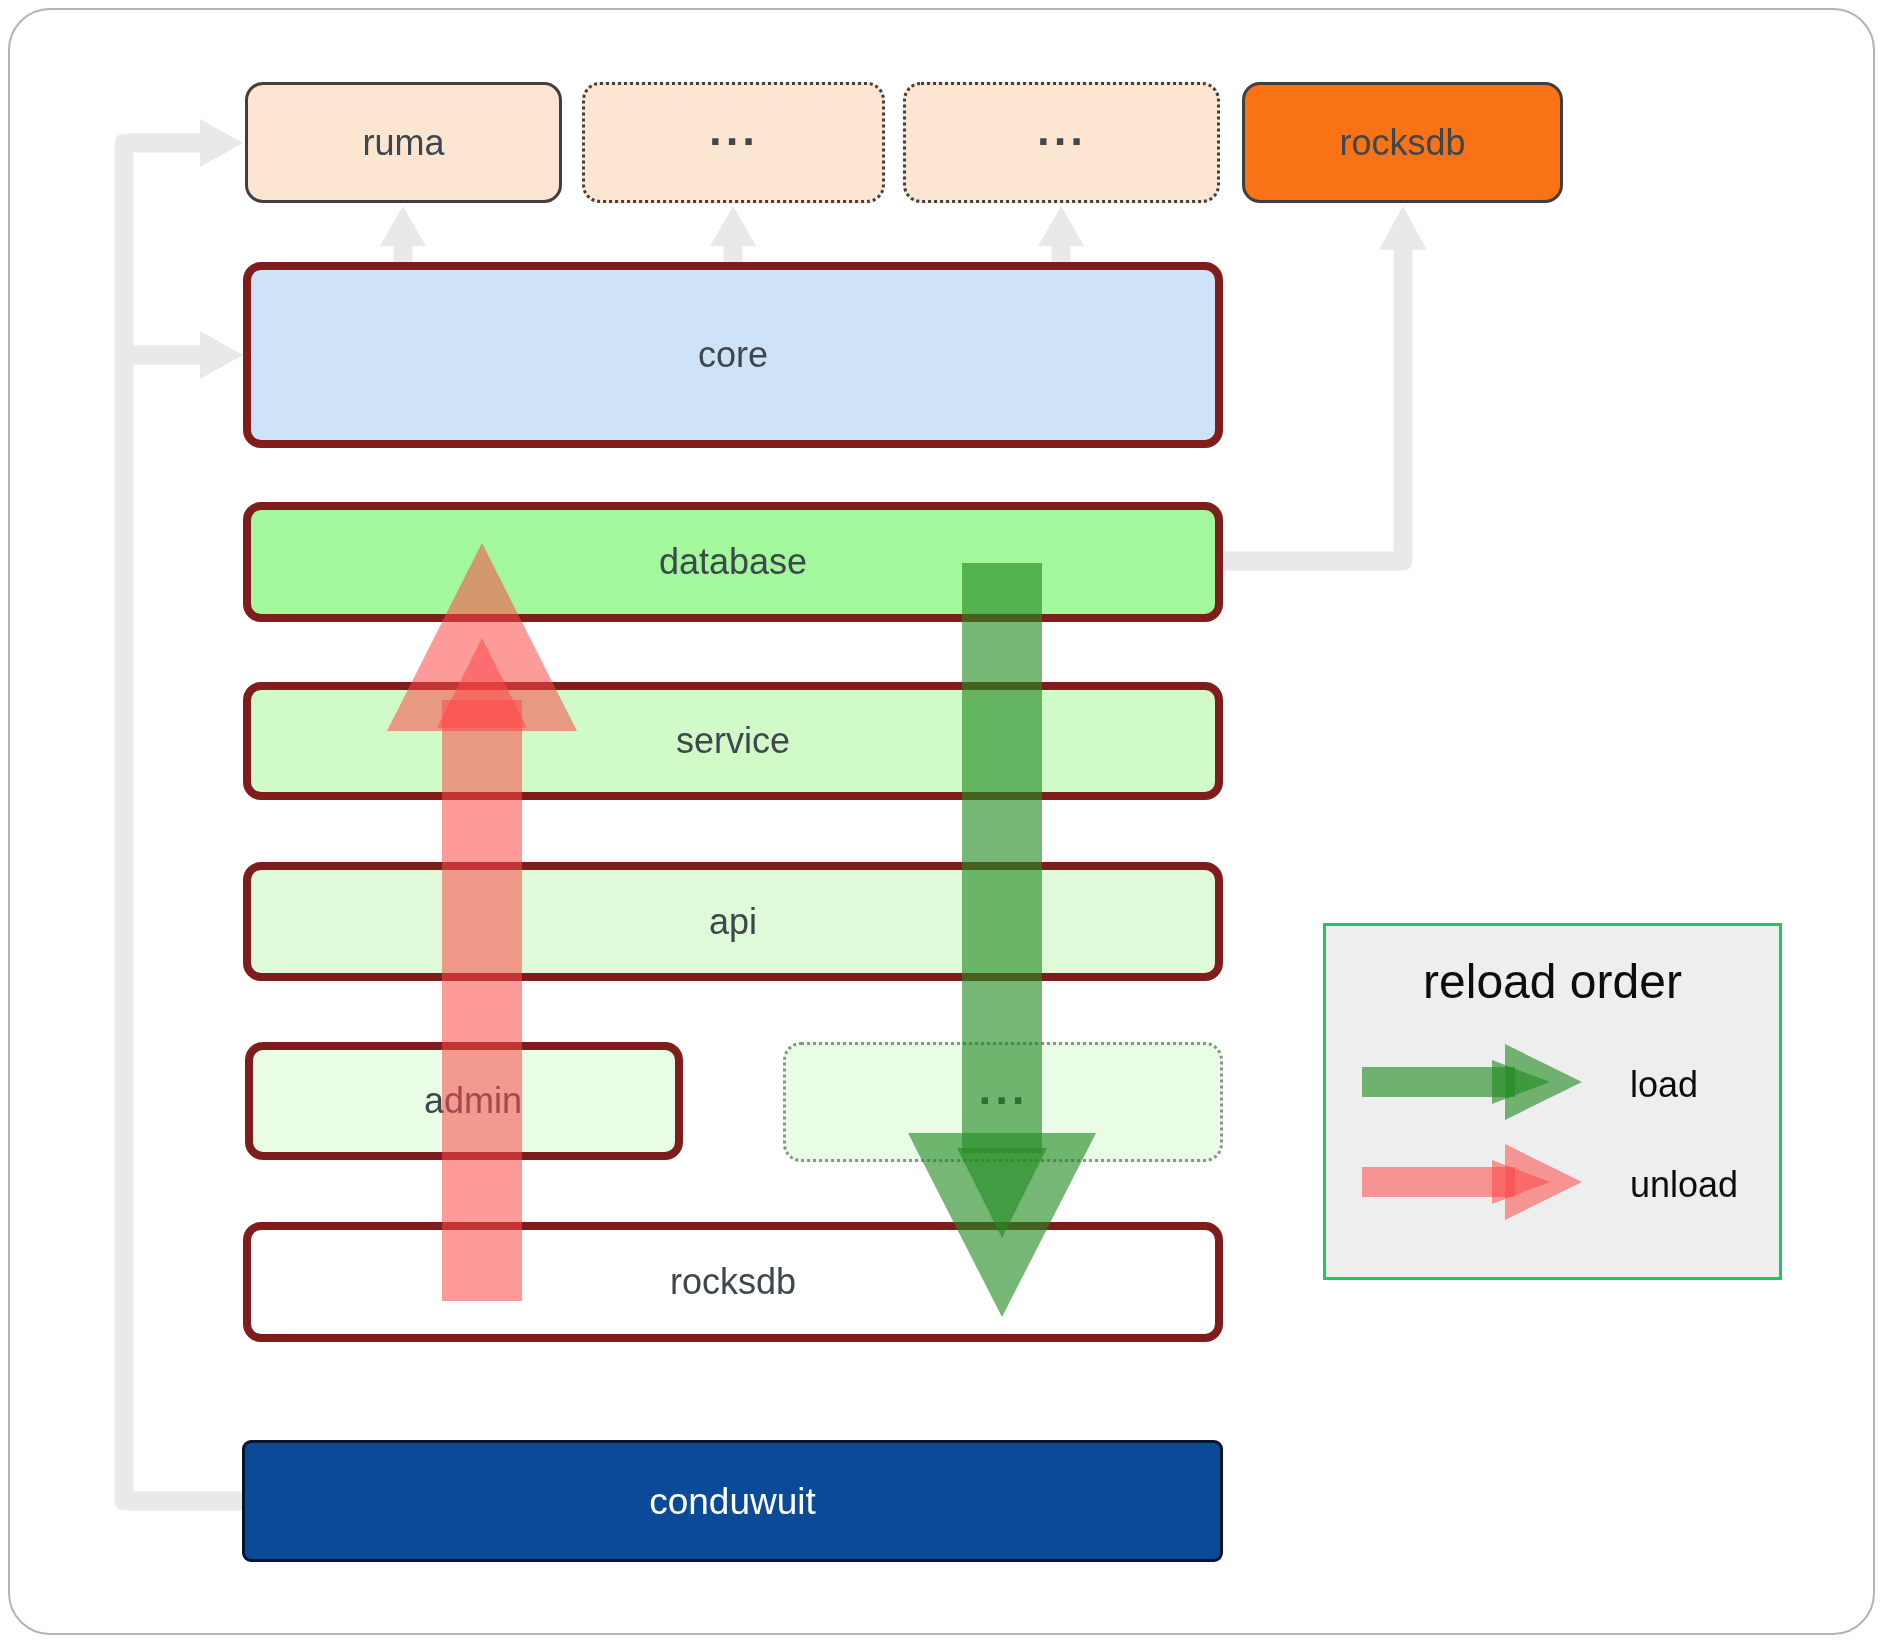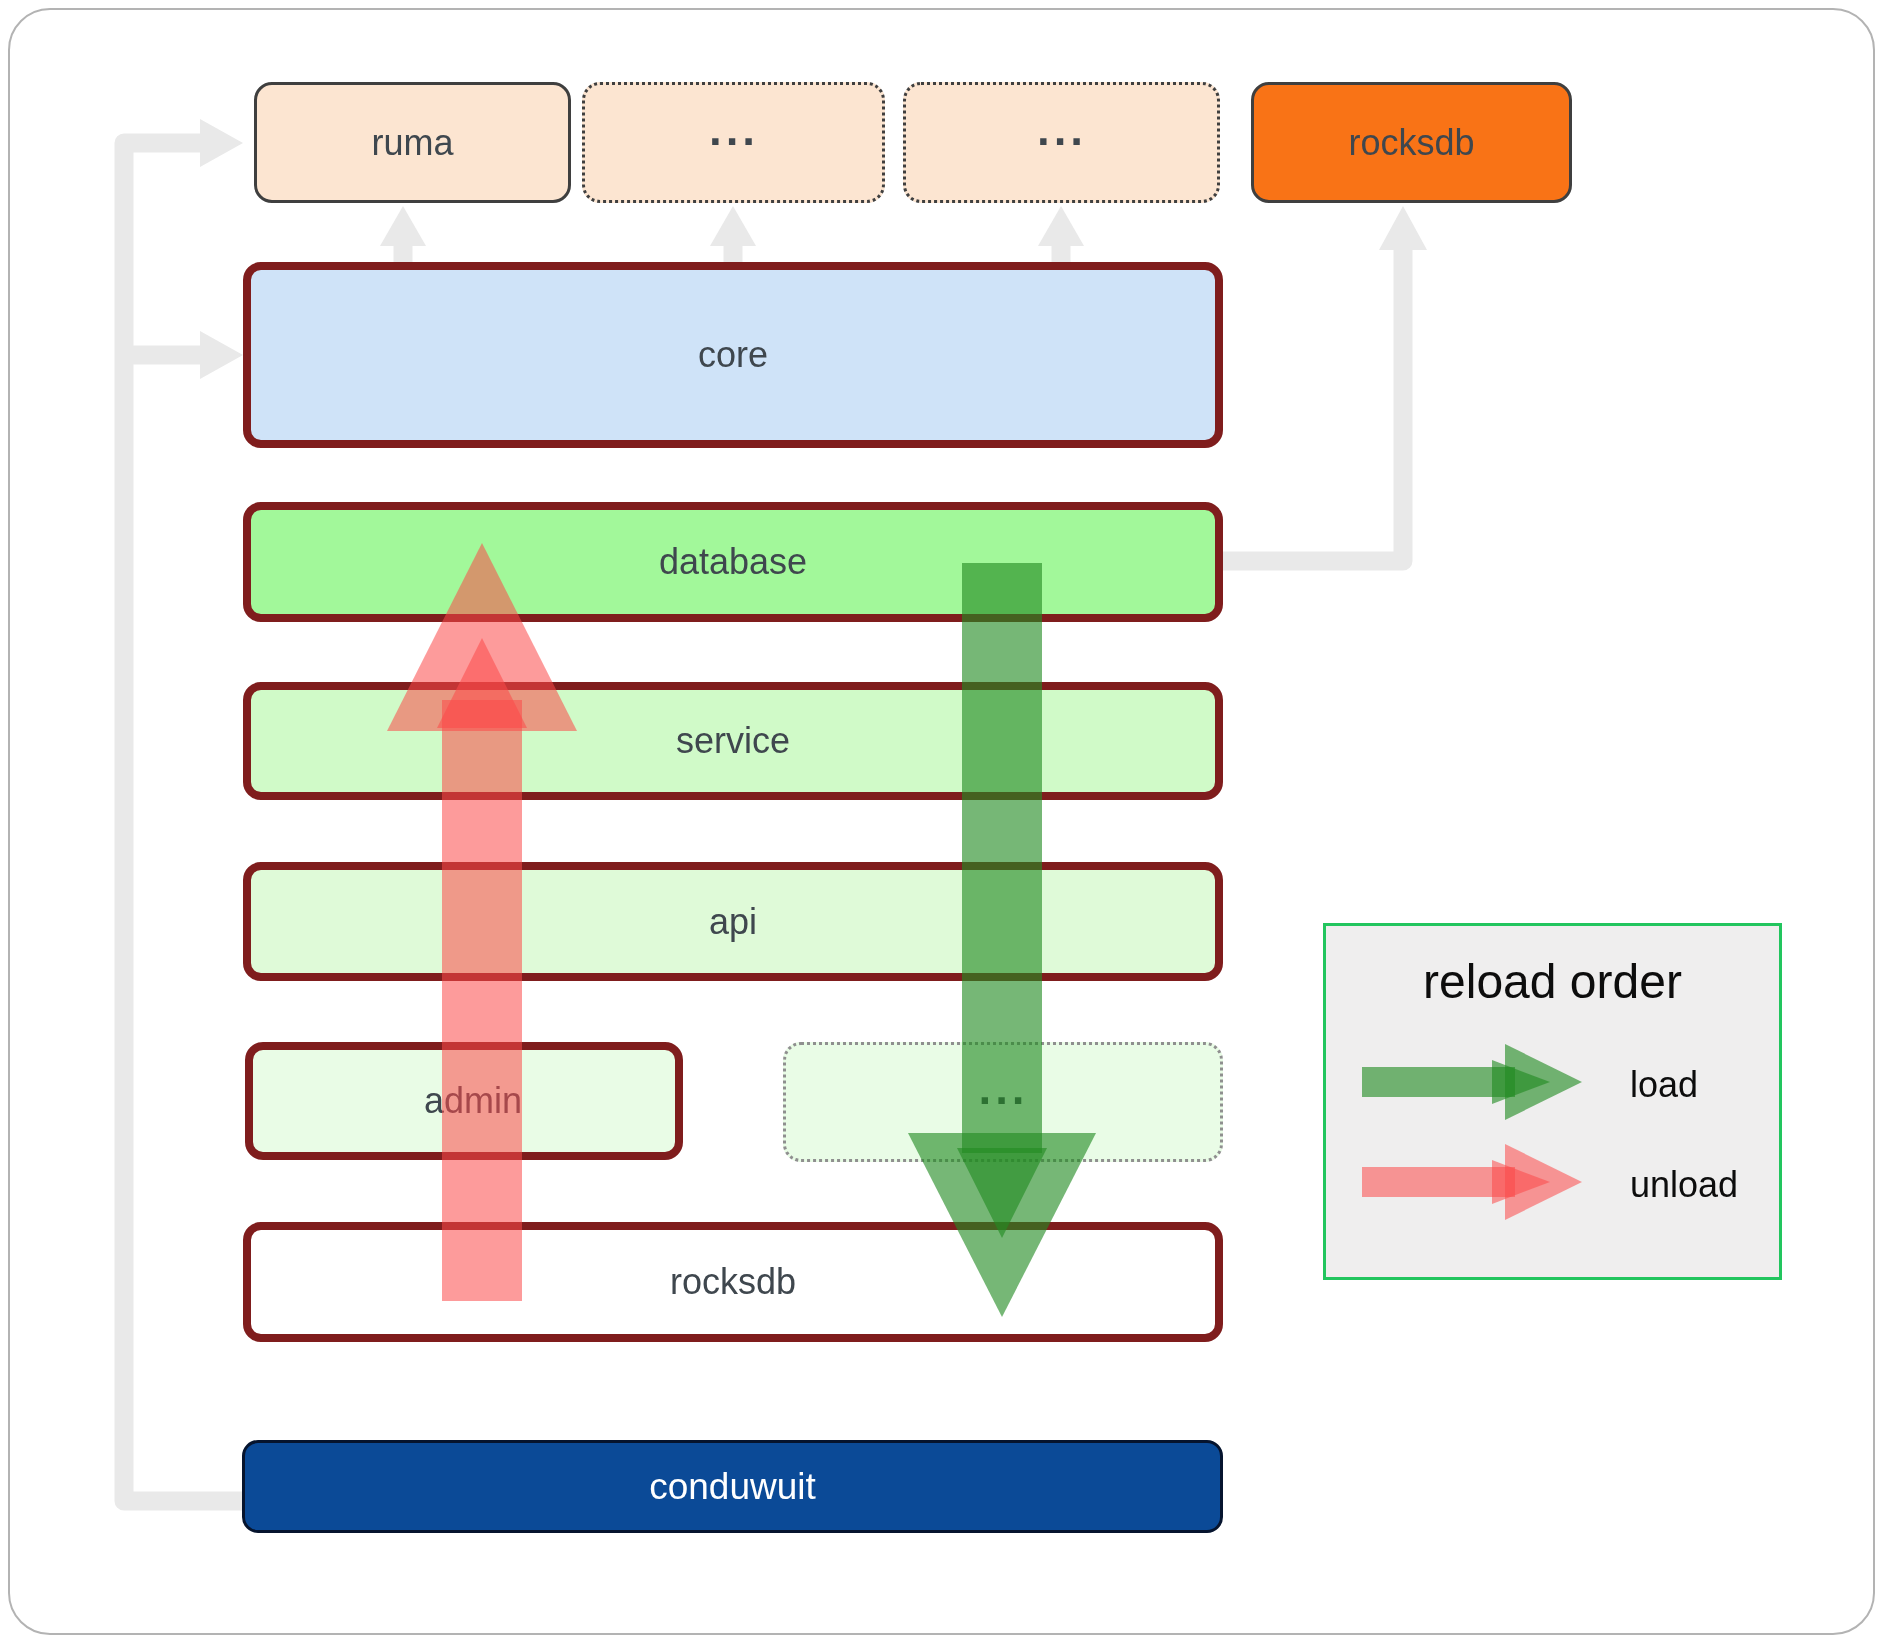--- a/index.html
+++ b/index.html
@@ -18,21 +18,21 @@
   #connectors{z-index:1;}
   #arrows{z-index:3;}
   .node{
     position:absolute;box-sizing:border-box;z-index:2;
     display:flex;align-items:center;justify-content:center;
     border:8px solid #7f1d1d;border-radius:18px;
   }
   .node .lbl{
     font-size:36px;color:#3f474e;line-height:1;
   }
-  .peach{border:3px solid #3f3f3f;margin-left:9px;}
+  .peach{border:3px solid #3f3f3f;}
   .peach-dotted{border:3px dotted #3f3f3f;}
   .gray-dotted{border:3px dotted #8f8f8f;}
   .dots{
     font-family:"DejaVu Sans",sans-serif;
     font-weight:700;font-size:40px;letter-spacing:3px;
     color:#3f3f3f;transform:translateY(-10px);
   }
   .navy{border:3px solid #06142e;border-radius:16px;}
   .navy .lbl{color:#ffffff;font-size:37px;}
   .legend{
@@ -107,21 +107,21 @@
     <span class="lbl">admin</span>
   </div>
   <div class="node gray-dotted" style="left: 783px; top: 1042px; width: 440px; height: 120px; background-color: rgb(233, 252, 230);">
     <span class="lbl dots">...</span>
   </div>
 
   <div class="node" style="left: 243px; top: 1222px; width: 980px; height: 120px; background-color: rgb(255, 255, 255);">
     <span class="lbl">rocksdb</span>
   </div>
 
-  <div class="node navy" style="left: 242px; top: 1440px; width: 981px; height: 93px; background-color: rgb(11, 74, 151);">
+  <div class="node navy" style="left: 242px; top: 1440px; width: 981px; height: 122px; background-color: rgb(11, 74, 151); border-radius: 9px;">
     <span class="lbl">conduwuit</span>
   </div>
 
   <div class="legend">
     <div class="legend-title">reload order</div>
     <div class="legend-item-label" style="left:304px;top:141px;">load</div>
     <div class="legend-item-label" style="left:304px;top:241px;text-align:right;">unload</div>
   </div>
 
   <svg id="arrows" class="layer" width="1883" height="1643">

